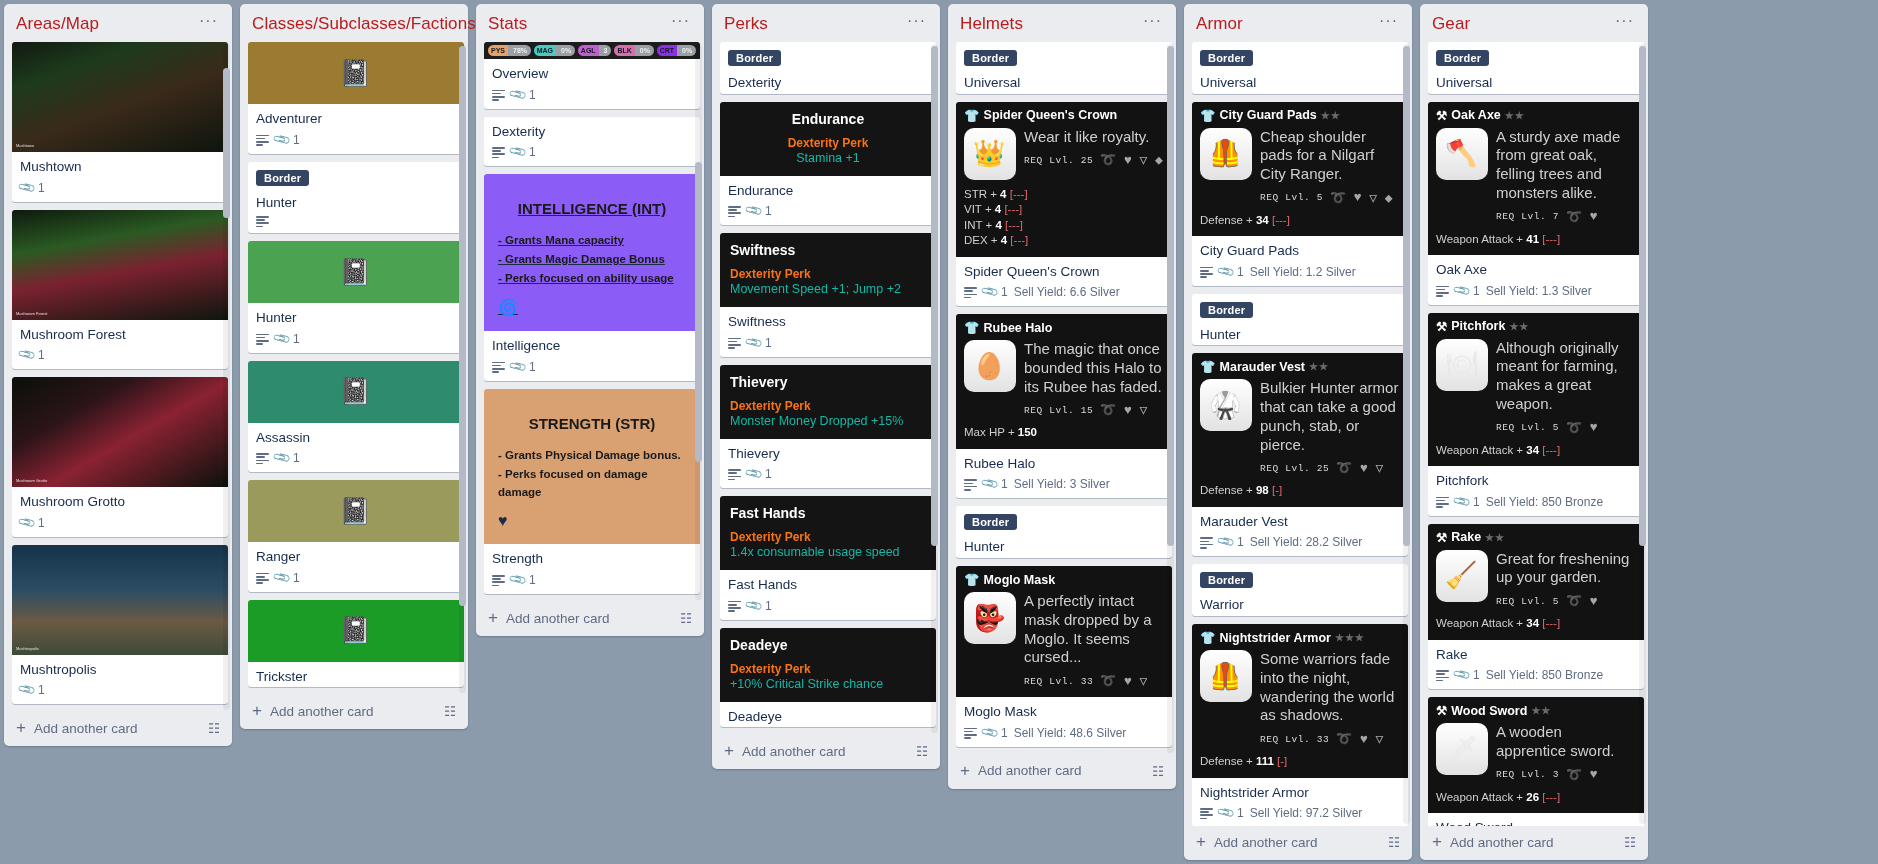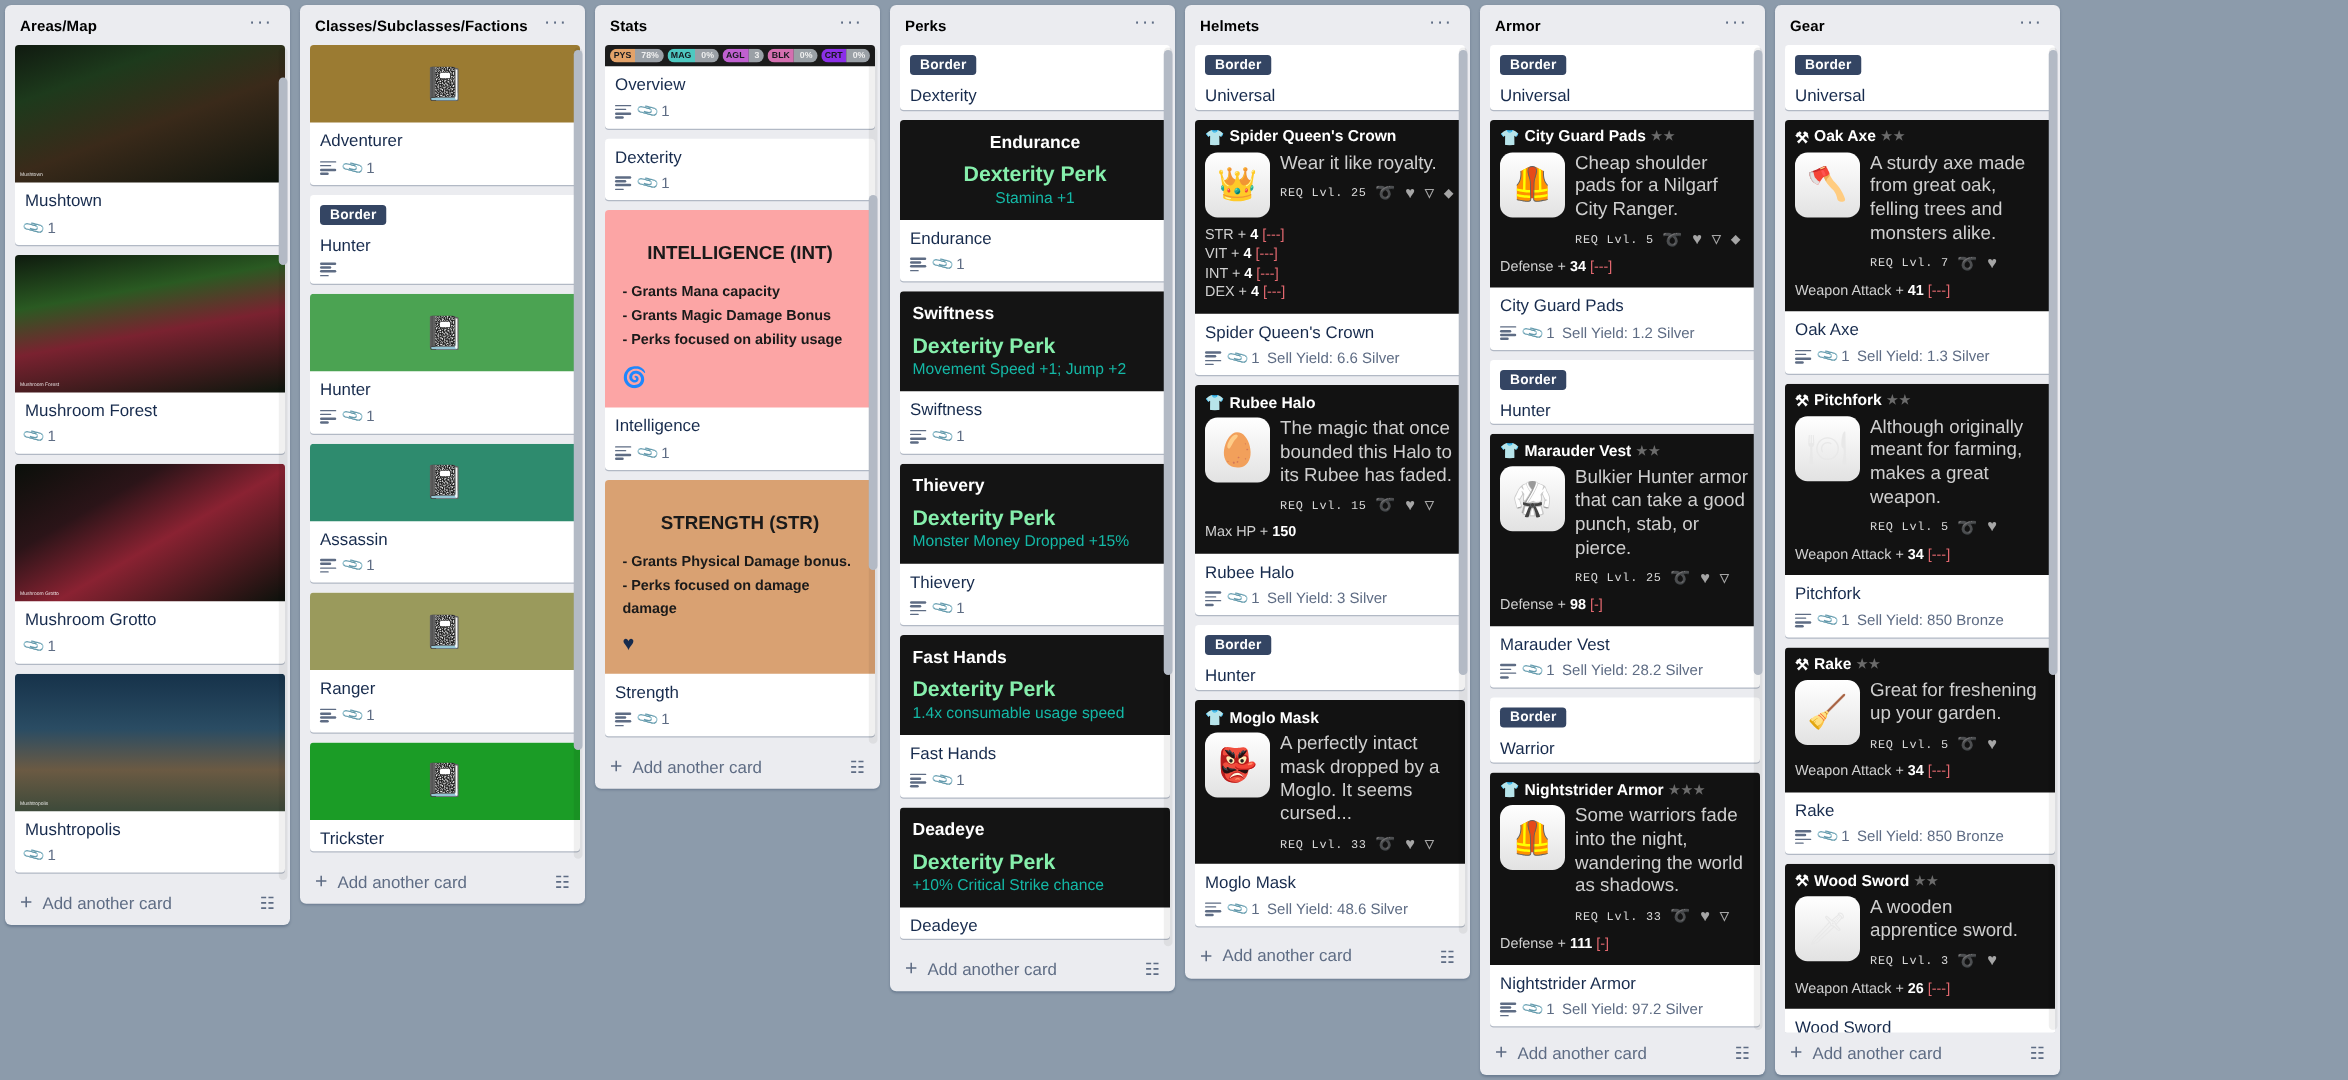--- a/index.html
+++ b/index.html
@@ -13,21 +13,21 @@
   .board { display:flex; align-items:flex-start; height:864px; padding:4px 0 0 4px; gap:8px; }
   .list {
     width:228px; flex:0 0 228px;
     background:#ebecf0;
     border-radius:5px;
     max-height:856px;
     display:flex; flex-direction:column;
     box-shadow:0 1px 2px rgba(9,30,66,.25);
   }
   .list-header { display:flex; align-items:center; justify-content:space-between; padding:10px 10px 8px 12px; }
-  .list-title { font-size:12px; font-weight:700; color:#000000; letter-spacing:.1px; }
+  .list-title { font-size:17px; font-weight:400; color:#b91c1c; letter-spacing:.1px; }
   .list-menu { color:#5e6c84; font-size:16px; line-height:8px; letter-spacing:1px; cursor:pointer; padding:0 4px 6px; }
   .cards { overflow:hidden; padding:0 4px 0 8px; flex:1 1 auto; position:relative; }
   .scrolltrack { position:absolute; right:2px; top:2px; bottom:2px; width:7px; background:rgba(0,0,0,.06); border-radius:4px; }
   .scrollthumb { position:absolute; right:2px; width:7px; background:#b3bac5; border-radius:4px; }
   .card {
     background:#fff; border-radius:3px; margin-bottom:8px;
     box-shadow:0 1px 0 #091e4240; overflow:hidden; cursor:pointer;
   }
   .card-title { padding:6px 8px 2px; font-size:13.5px; color:#172b4d; line-height:1.3; }
   .card-badges { display:flex; align-items:center; gap:6px; padding:3px 8px 7px; color:#5e6c84; font-size:12px; }
@@ -65,21 +65,21 @@
   .elem { font-size:13px; opacity:.75; }
   
   .statcard { padding:26px 14px 14px; }
   .statcard h3 { text-align:center; font-size:15px; font-weight:700; color:#1a1a1a; margin-bottom:14px; }
   .statcard p { font-size:11.5px; font-weight:700; color:#1a1a1a; line-height:1.65; }
   .statemoji { font-size:16px; margin-top:10px; display:block; }
   
   .perkcard { background:#141414; color:#fff; padding:9px 10px 11px; }
   .perkname { font-weight:700; font-size:14px; }
   .perkname.center { text-align:center; }
-  .perktype { color:#86efac; font-weight:700; font-size:17px; margin-top:9px; }
+  .perktype { color:#f97316; font-weight:700; font-size:12px; margin-top:9px; }
   .perktype.center { text-align:center; }
   .perkdesc { color:#14b8a6; font-size:12.5px; margin-top:1px; }
   .perkdesc.center { text-align:center; }
   
   .strip { background:#1c1c1c; display:flex; align-items:center; gap:3px; padding:3px 4px; }
   .pill { display:flex; align-items:center; border-radius:7px; overflow:hidden; font-size:7px; font-weight:700; font-family:"Liberation Sans",sans-serif; }
   .pill .k { padding:2px 3px; color:#15181d; }
   .pill .v { padding:2px 5px; background:#9aa0a6; color:#f0f0f0; }
 </style>
 </head>
@@ -306,21 +306,21 @@
               <i></i>
               <i></i>
             </span>
             <span class="badge">
               <span class="clip">📎</span>
               <span>1</span>
             </span>
           </div>
         </div>
         <div class="card">
-          <div class="statcard" style="background: #fca5a5;">
+          <div class="statcard" style="background: #8b5cf6; text-decoration: underline;">
             <h3>INTELLIGENCE (INT)</h3>
             <p>- Grants Mana capacity</p>
             <p>- Grants Magic Damage Bonus</p>
             <p>- Perks focused on ability usage</p>
             <span class="statemoji">🌀</span>
           </div>
           <div class="card-title">Intelligence</div>
           <div class="card-badges">
             <span class="ico-desc">
               <i></i>

